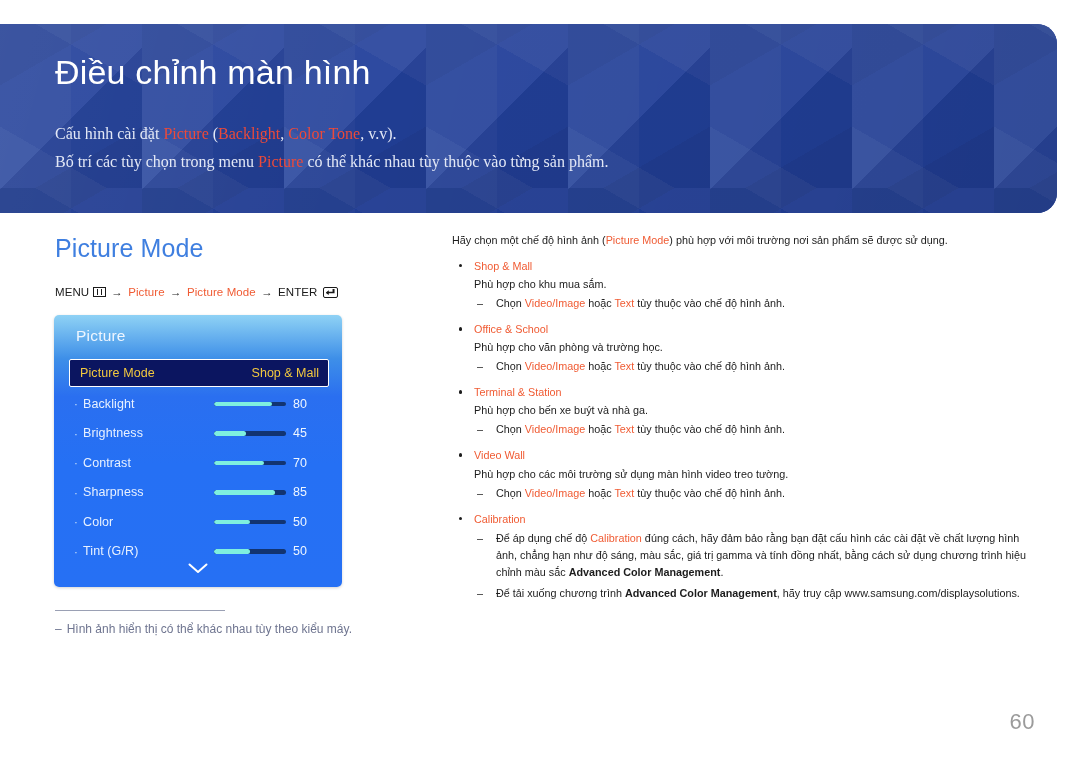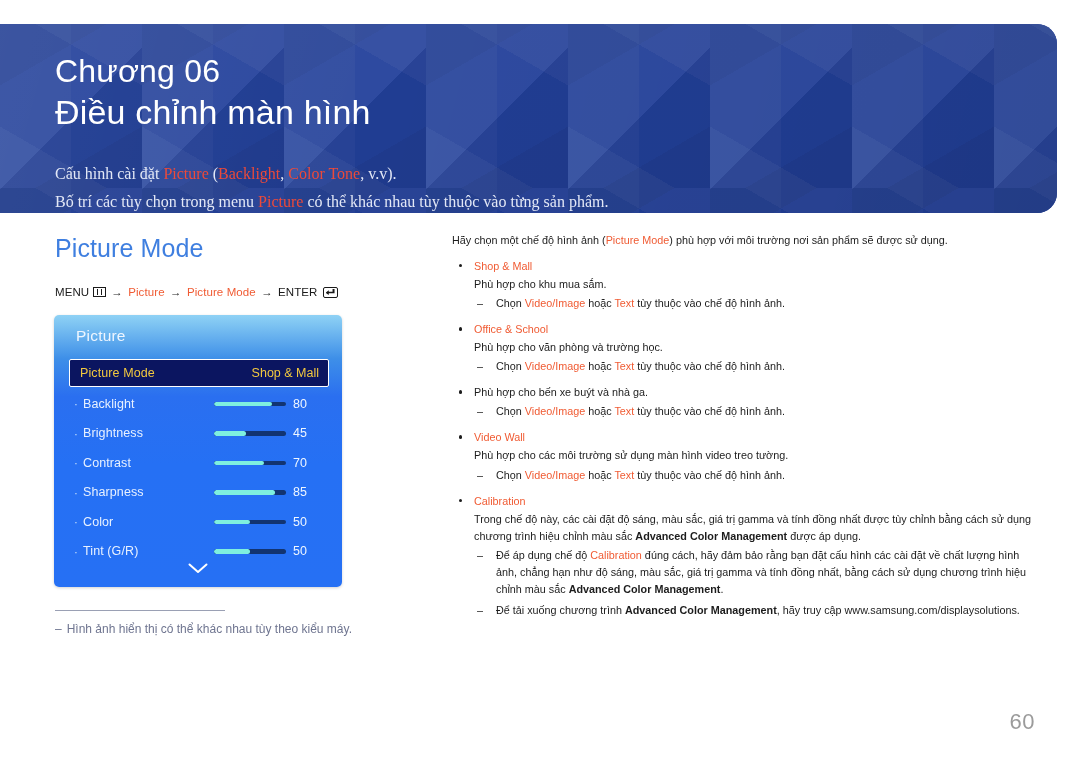--- a/index.html
+++ b/index.html
@@ -269,21 +269,20 @@
     letter-spacing: 0.5px;
   }
 </style>
 </head>
 <body>
 
 <div class="banner">
   <div class="banner-pattern"></div>
   <div class="banner-sheen"></div>
   <div class="banner-inner">
-    <div class="chapter-no">Chương 06</div>
     <div class="chapter-title">Điều chỉnh màn hình</div>
     <div class="banner-sub">
       <div>
         <span>Cấu hình cài đặt </span><span class="hl">Picture</span><span> (</span><span class="hl">Backlight</span><span>, </span><span class="hl">Color Tone</span><span>, v.v).</span>
       </div>
       <div>
         <span>Bố trí các tùy chọn trong menu </span><span class="hl">Picture</span><span> có thể khác nhau tùy thuộc vào từng sản phẩm.</span>
       </div>
     </div>
   </div>
@@ -401,20 +400,21 @@
       <ul class="lvl2">
         <li>
           <span class="dash">–</span>
           <span>Chọn </span><span class="hl">Video/Image</span><span> hoặc </span><span class="hl">Text</span><span> tùy thuộc vào chế độ hình ảnh.</span>
         </li>
       </ul>
     </li>
 
     <li>
       <span class="bullet"></span>
+      <div class="item-title">Terminal &amp; Station</div>
       <div class="item-desc">Phù hợp cho bến xe buýt và nhà ga.</div>
       <ul class="lvl2">
         <li>
           <span class="dash">–</span>
           <span>Chọn </span><span class="hl">Video/Image</span><span> hoặc </span><span class="hl">Text</span><span> tùy thuộc vào chế độ hình ảnh.</span>
         </li>
       </ul>
     </li>
 
     <li>
@@ -425,23 +425,20 @@
         <li>
           <span class="dash">–</span>
           <span>Chọn </span><span class="hl">Video/Image</span><span> hoặc </span><span class="hl">Text</span><span> tùy thuộc vào chế độ hình ảnh.</span>
         </li>
       </ul>
     </li>
 
     <li>
       <span class="bullet"></span>
       <div class="item-title">Calibration</div>
-      <div class="item-desc">
-        <span>Trong chế độ này, các cài đặt độ sáng, màu sắc, giá trị gamma và tính đồng nhất được tùy chỉnh bằng cách sử dụng chương trình hiệu chỉnh màu sắc </span><span class="bold">Advanced Color Management</span><span> được áp dụng.</span>
-      </div>
       <ul class="lvl2">
         <li>
           <span class="dash">–</span>
           <span>Để áp dụng chế độ </span><span class="hl">Calibration</span><span> đúng cách, hãy đảm bảo rằng bạn đặt cấu hình các cài đặt về chất lượng hình ảnh, chẳng hạn như độ sáng, màu sắc, giá trị gamma và tính đồng nhất, bằng cách sử dụng chương trình hiệu chỉnh màu sắc </span><span class="bold">Advanced Color Management</span><span>.</span>
         </li>
         <li>
           <span class="dash">–</span>
           <span>Để tải xuống chương trình </span><span class="bold">Advanced Color Management</span><span>, hãy truy cập www.samsung.com/displaysolutions.</span>
         </li>
       </ul>

